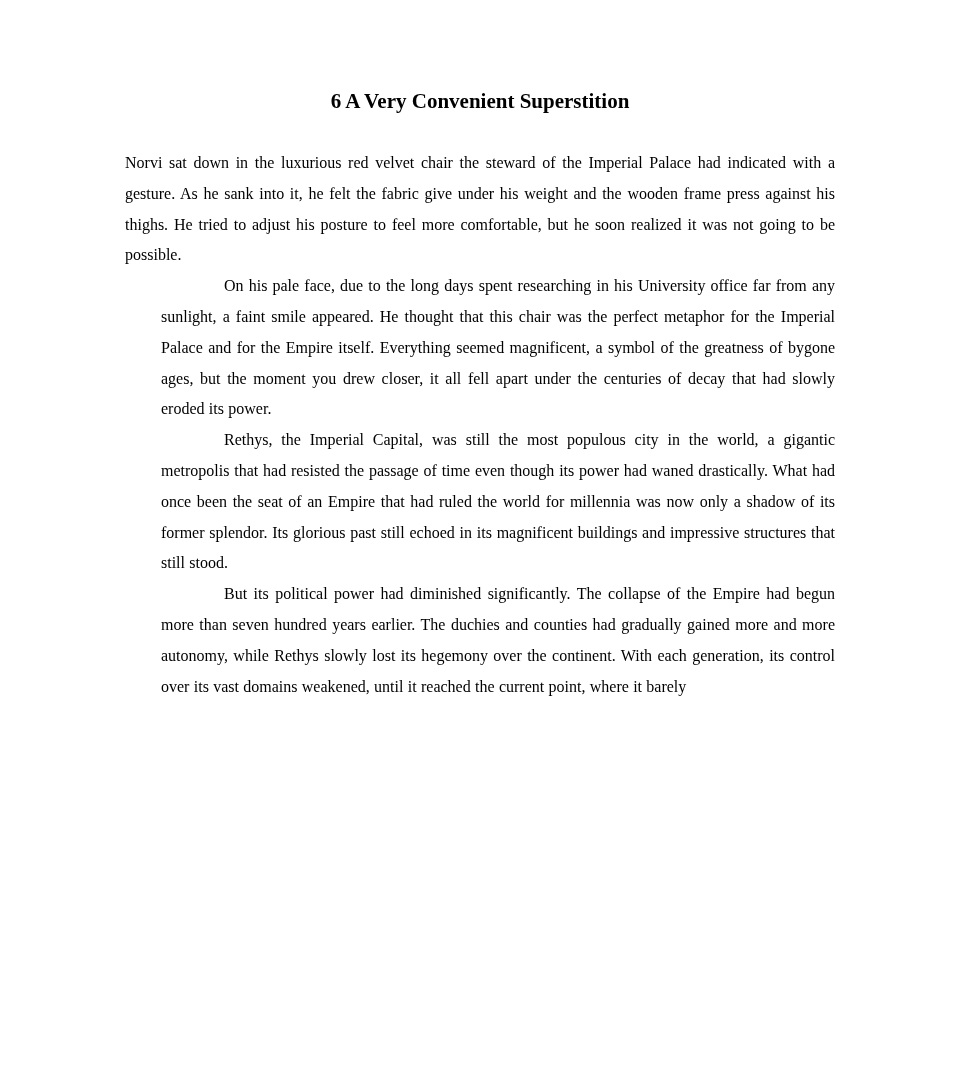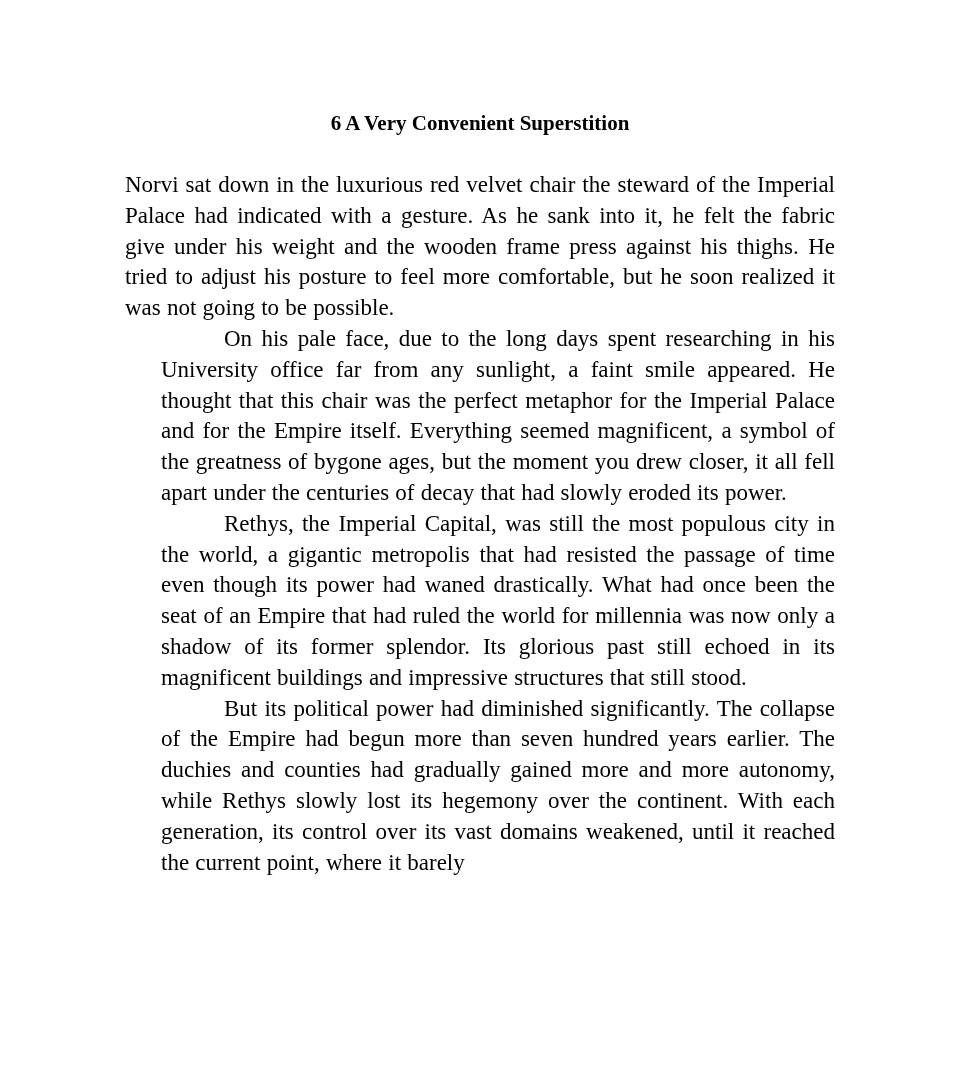--- a/index.html
+++ b/index.html
@@ -9,34 +9,34 @@
   }
   body {
     width: 960px;
     height: 1080px;
     overflow: hidden;
   }
   .page {
     box-sizing: border-box;
     width: 960px;
     height: 1080px;
-    padding: 108px 125px 0 125px;
+    padding: 86px 125px 0 125px;
     background: #ffffff;
     color: #000000;
     font-family: "Liberation Serif", "DejaVu Serif", serif;
   }
   .chapter-title {
     font-size: 21px;
     line-height: 31px;
     font-weight: bold;
     text-align: center;
     margin: 0 0 31px 0;
   }
   .body-text p {
-    font-size: 23px;
+    font-size: 16px;
     line-height: 30.8px;
     text-align: justify;
     margin: 0;
     word-spacing: 0.02em;
   }
   .body-text p.indented {
     text-indent: 63px;
     margin-left: 36px;
   }
 </style>

